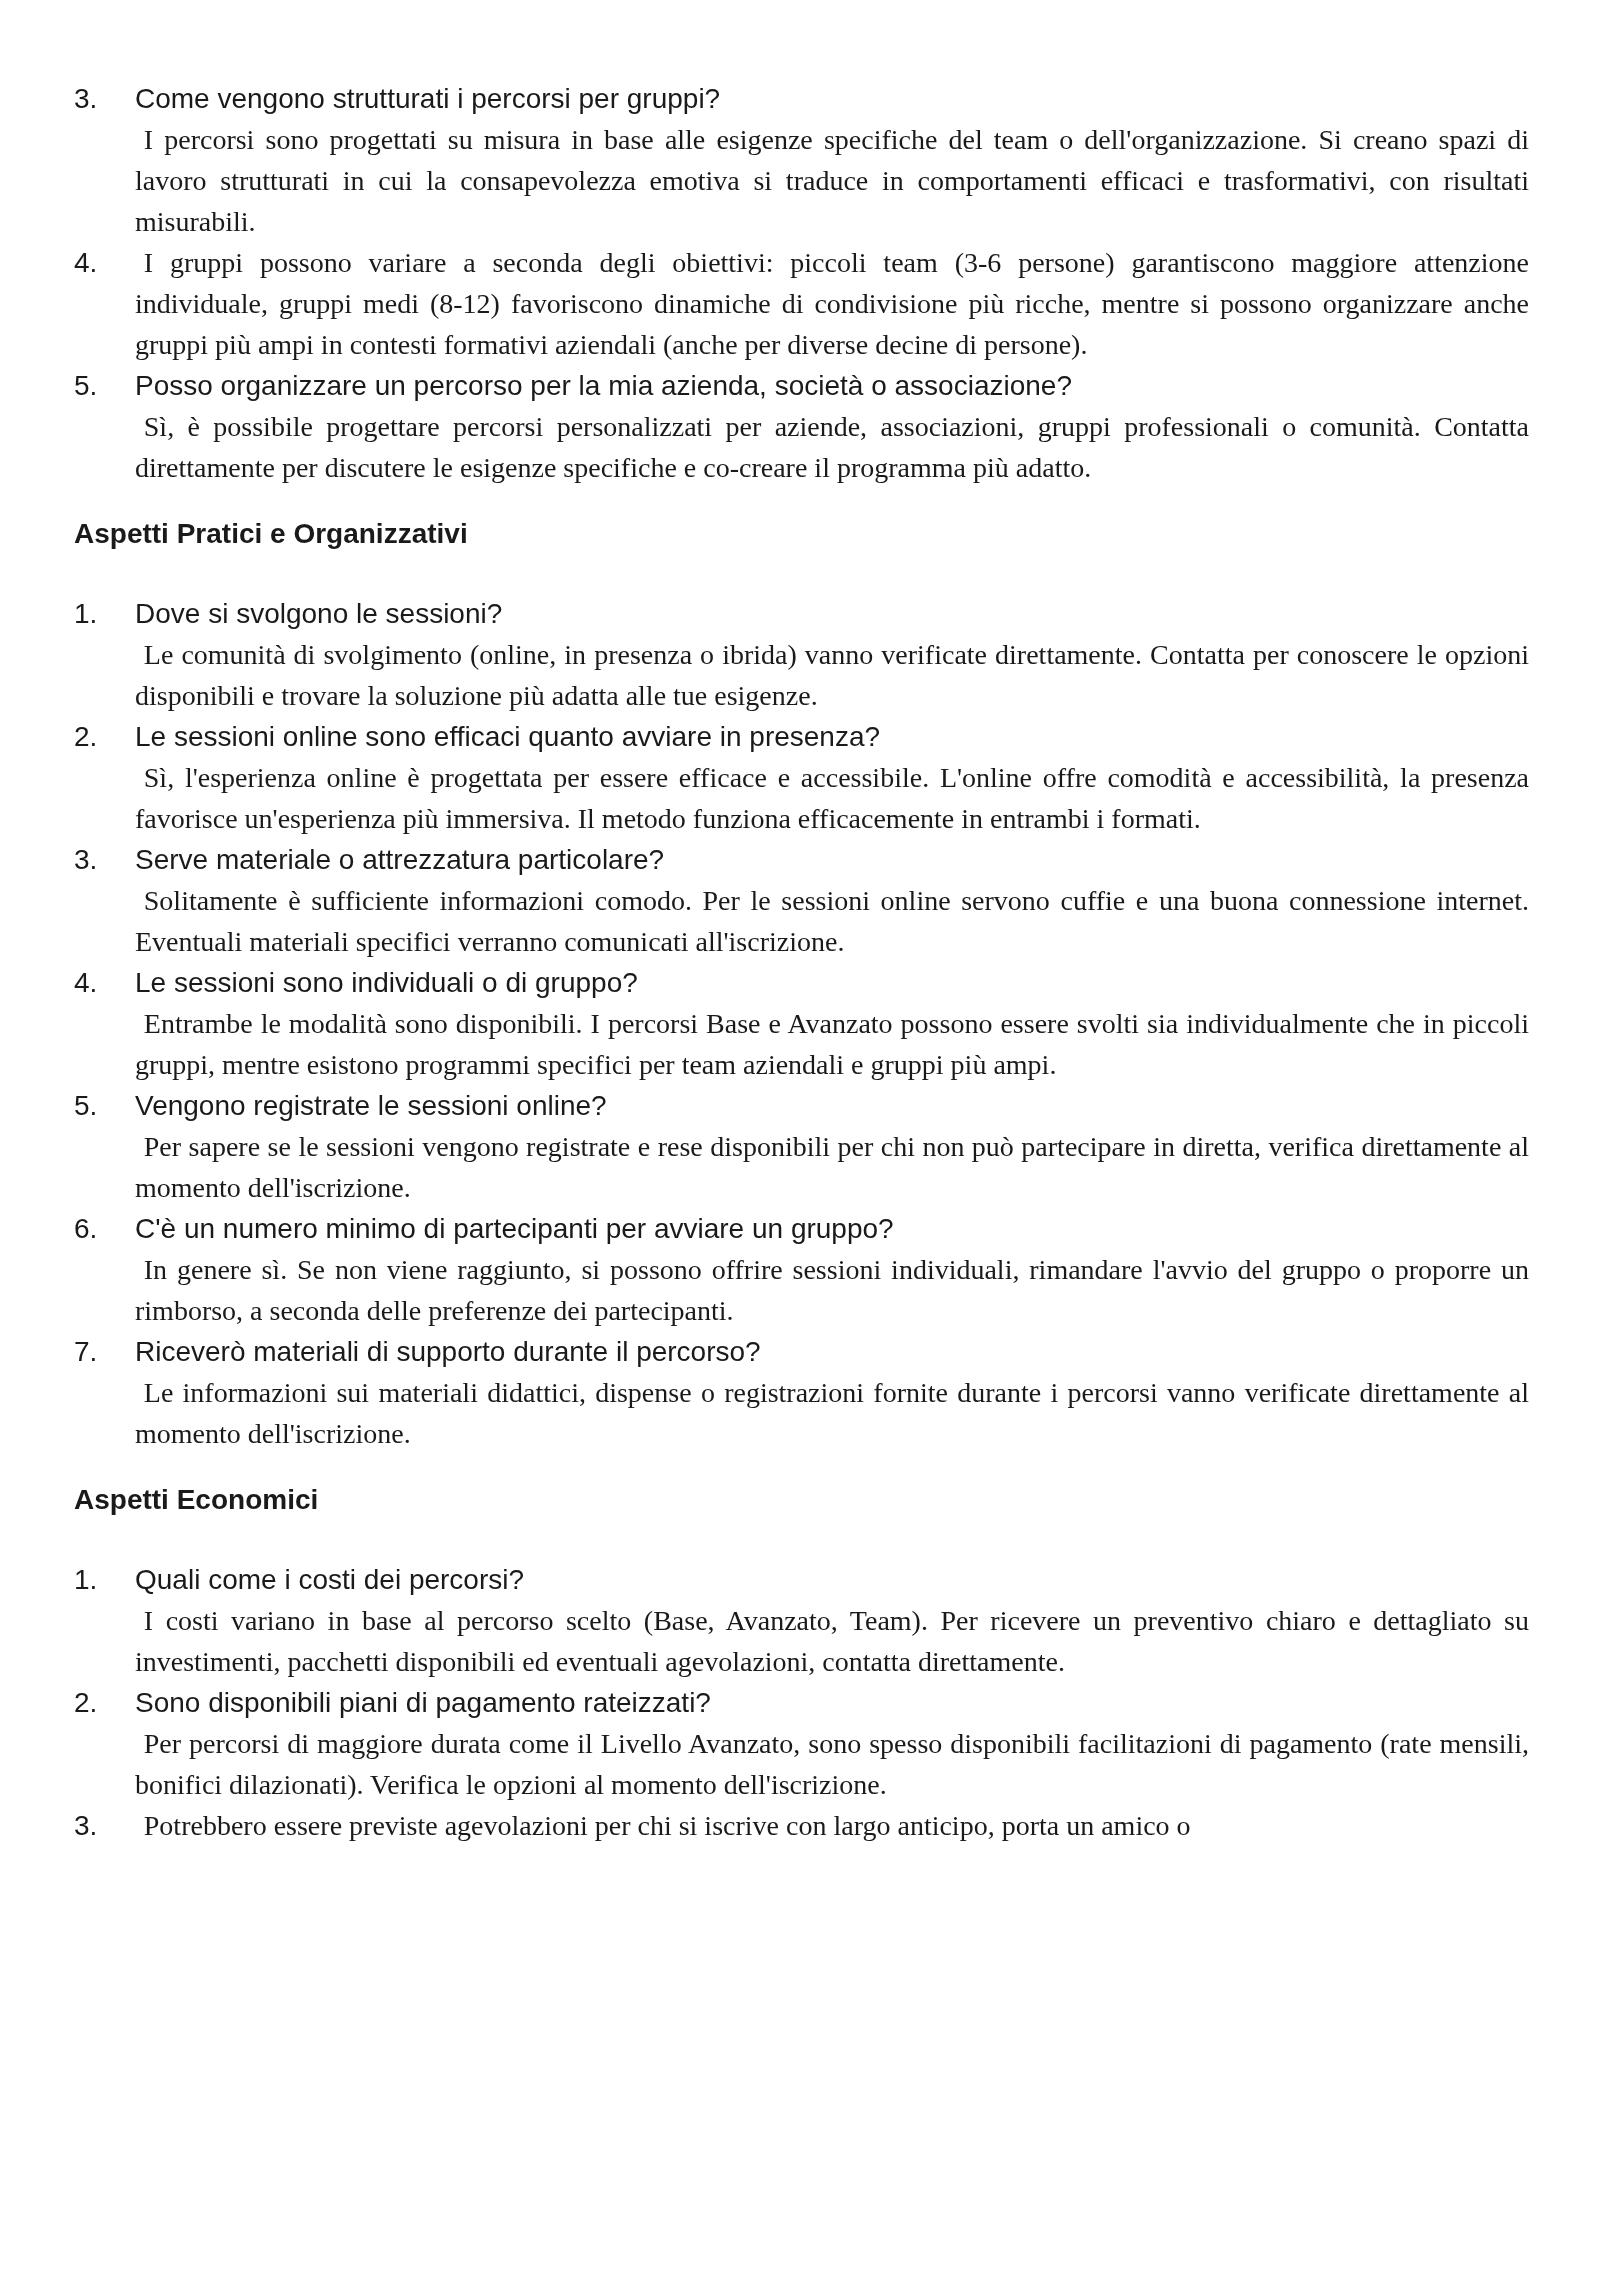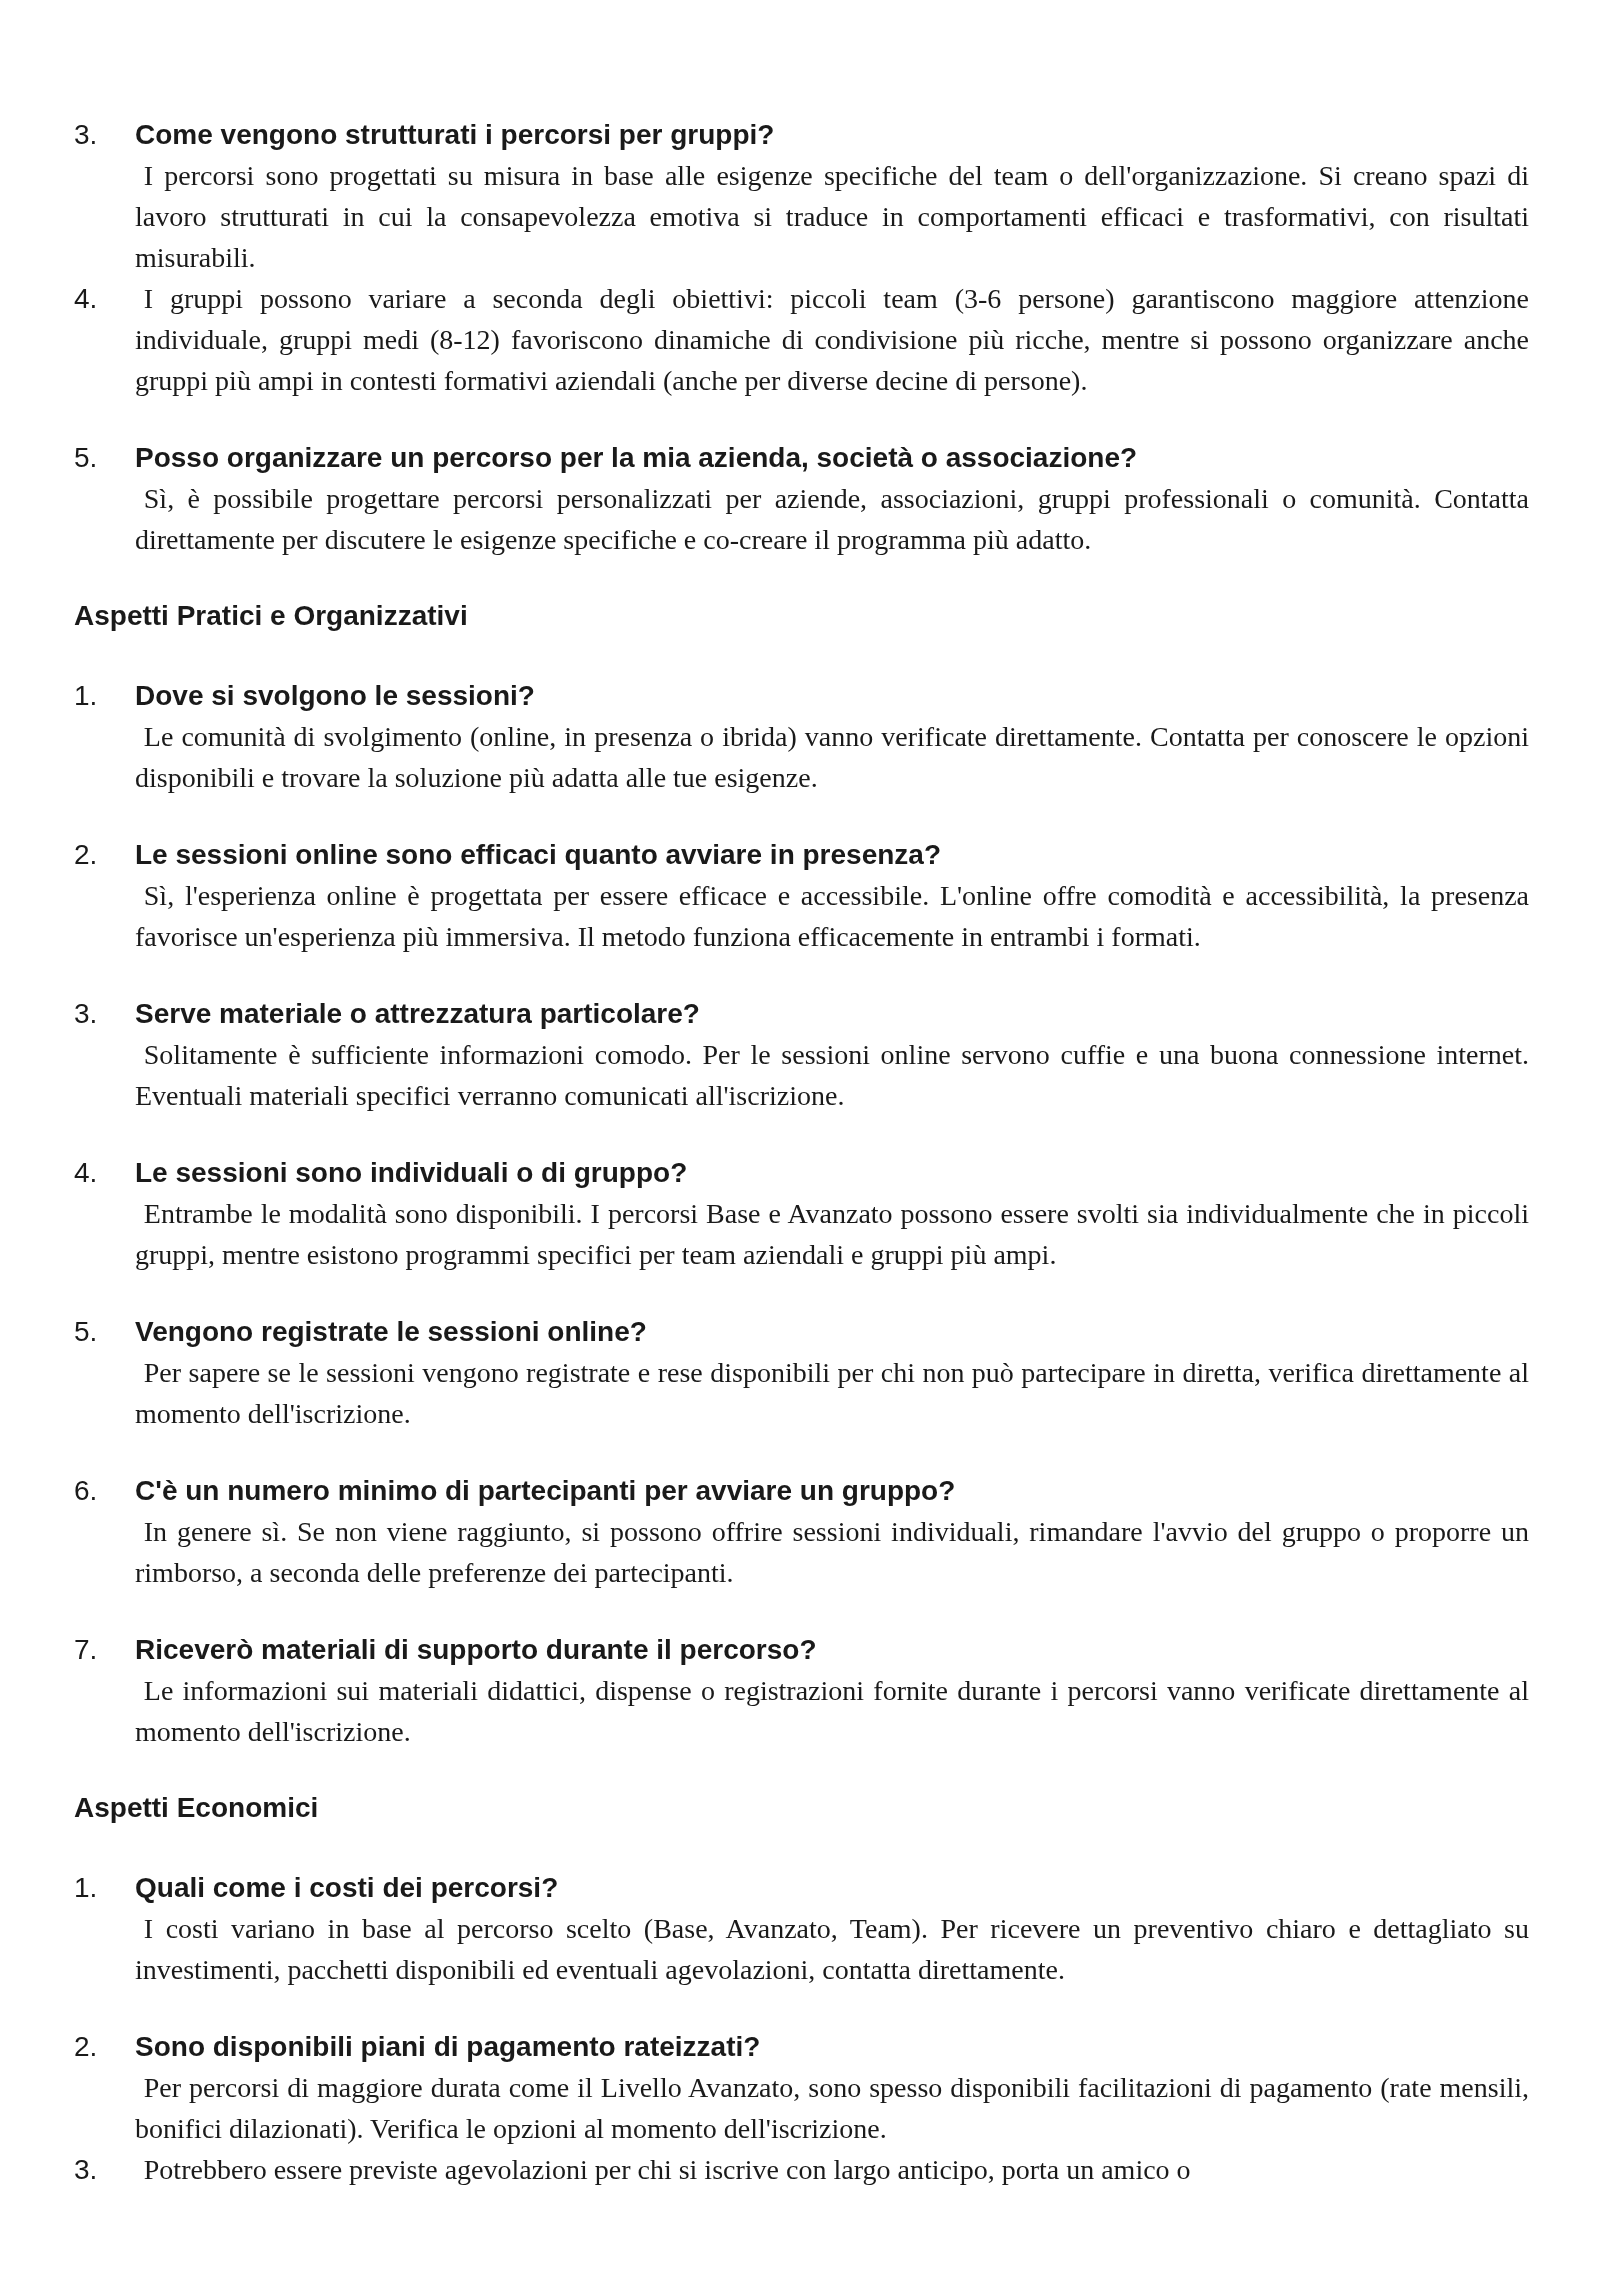--- a/index.html
+++ b/index.html
@@ -15,41 +15,40 @@
     background: #ffffff;
     color: #1a1a1a;
     font-family: "Liberation Sans", sans-serif;
     font-size: 28px;
     line-height: 41px;
     padding: 78px 92px 0 74px;
     overflow: hidden;
   }
   .section-heading {
     font-weight: 700;
-    margin: 35px 0 39px 0;
+    margin: 25px 0 39px 0;
   }
   .faq-list {
     margin: 0;
     padding: 0;
     list-style: none;
   }
   .faq-item {
     position: relative;
     padding-left: 61px;
   }
   .faq-num {
     position: absolute;
     left: 0;
     top: 0;
     width: 49px;
     text-align: left;
   }
   .faq-q {
-    font-weight: 700;
-    margin-top: 36px;
+    font-weight: 400;
   }
   .faq-a {
     text-align: justify;
     text-indent: 8.8px;
     font-family: Liberation Serif, serif;
   }
 </style>
 </head>
 <body>
 

